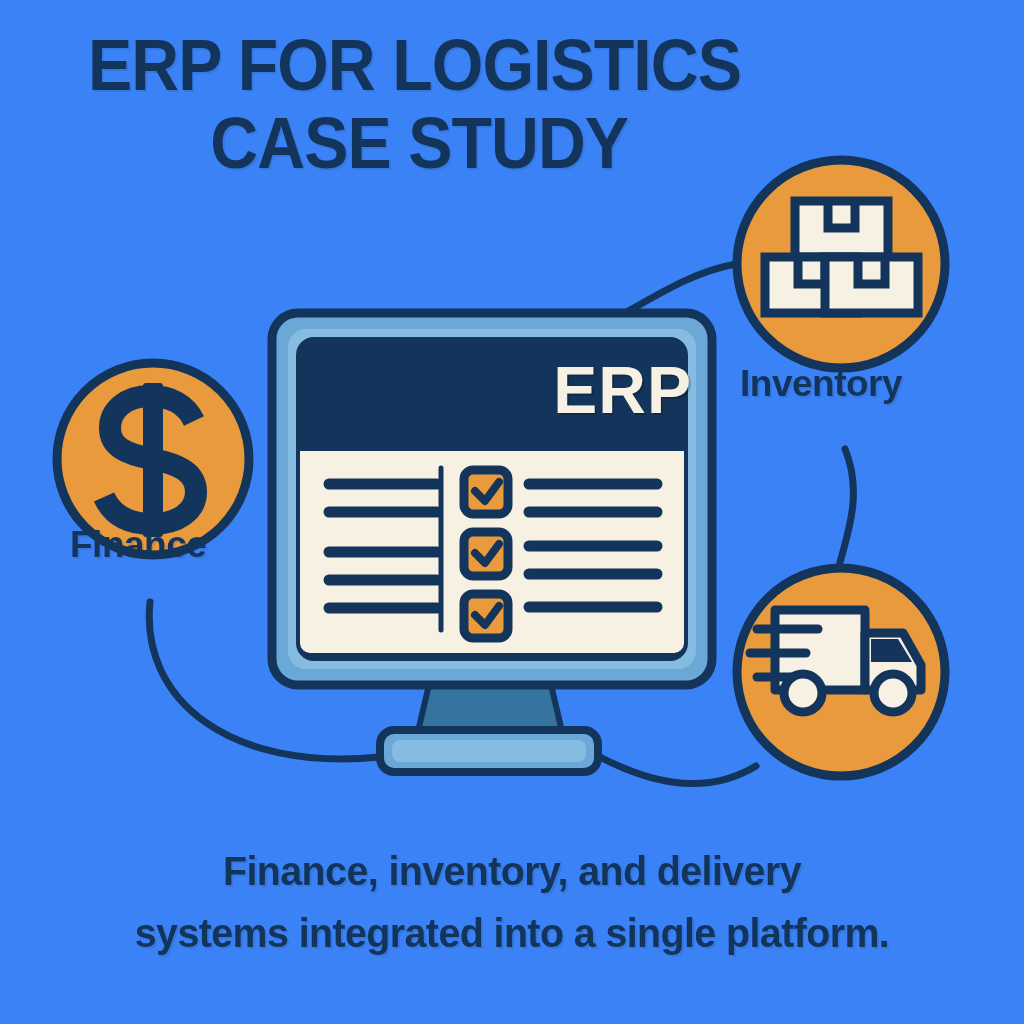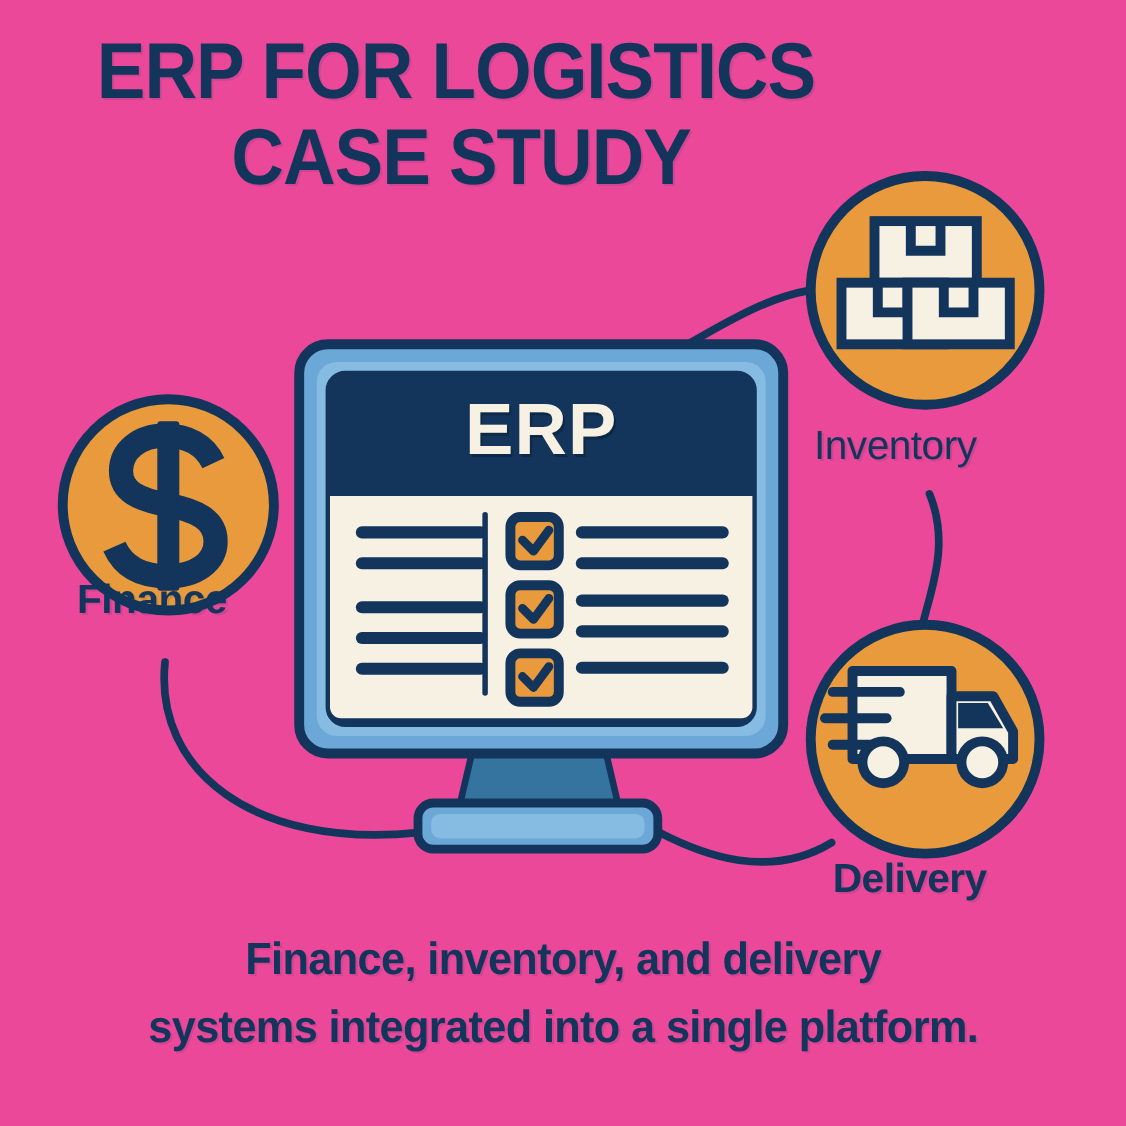--- a/index.html
+++ b/index.html
@@ -8,21 +8,21 @@
     padding: 0;
     background: #faf0e2;
   }
   body {
     font-family: "Liberation Sans", sans-serif;
   }
   #poster {
     position: relative;
     width: 1024px;
     height: 1024px;
-    background: #ec4899;
+    background: #3b82f6;
     overflow: hidden;
   }
   .svg-layer {
     position: absolute;
     left: 0;
     top: 0;
     width: 1024px;
     height: 1024px;
   }
   .txt {
@@ -57,23 +57,23 @@
   }
   #label-finance {
     left: 70px;
     top: 524px;
     font-size: 37px;
     font-weight: bold;
     letter-spacing: -0.5px;
   }
   #label-inventory {
     left: 740px;
-    top: 384px;
+    top: 363px;
     font-size: 37px;
-    font-weight: normal;
+    font-weight: bold;
     letter-spacing: -0.5px;
   }
   #label-delivery {
     left: 757px;
     top: 778px;
     font-size: 37px;
     font-weight: bold;
     letter-spacing: -0.5px;
   }
   #caption {
@@ -85,21 +85,21 @@
     font-weight: bold;
     line-height: 62px;
     letter-spacing: -0.6px;
     transform: scaleX(0.96);
     transform-origin: center top;
   }
   #screen-title {
     left: 292px;
     top: 352px;
     width: 400px;
-    text-align: center;
+    text-align: right;
     font-size: 66px;
     font-weight: bold;
     color: #f7f1e4;
     letter-spacing: 1px;
     text-shadow: 2px 2px 0 rgba(0,0,0,0.22);
   }
 </style>
 </head>
 <body>
 
@@ -212,17 +212,16 @@
 
   <div class="txt" id="title"><span>ERP FOR LOGISTICS</span><span class="line2">CASE STUDY</span></div>
 
 
   <div class="txt" id="screen-title">ERP</div>
 
   <div class="txt" id="label-finance">Finance</div>
 
   <div class="txt" id="label-inventory">Inventory</div>
 
-  <div class="txt" id="label-delivery">Delivery</div>
 
   <div class="txt" id="caption"><span>Finance, inventory, and delivery</span><br><span>systems integrated into a single platform.</span></div>
 
 </div>
 
 </body></html>

